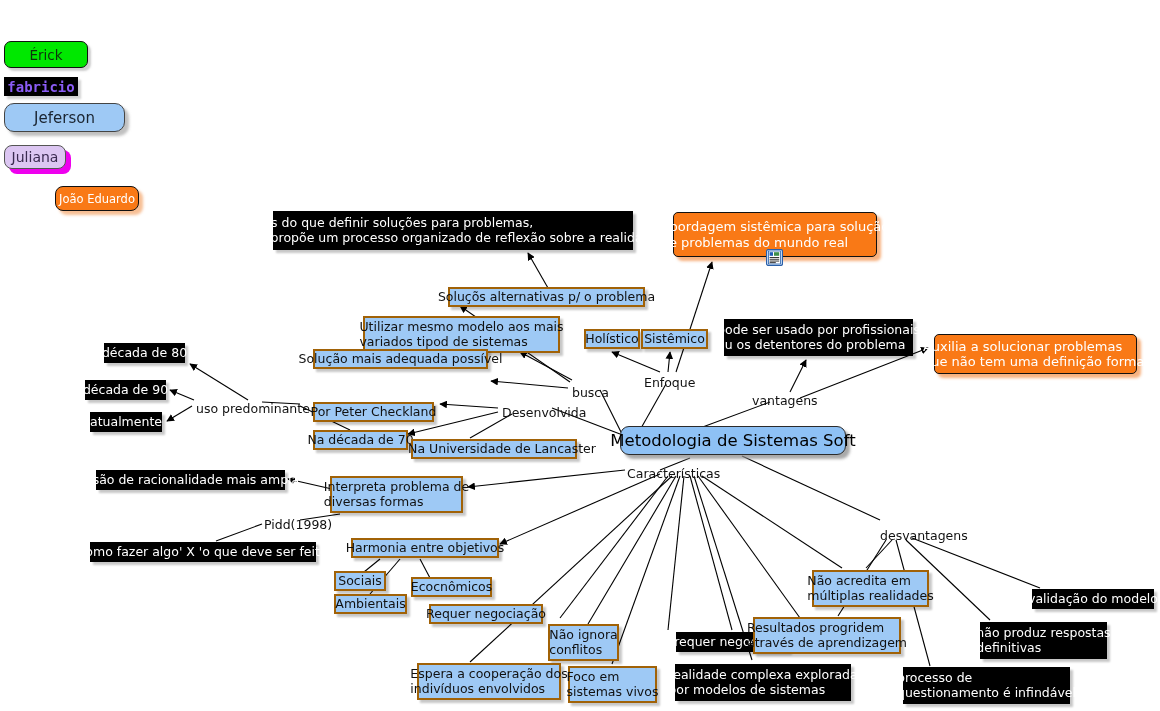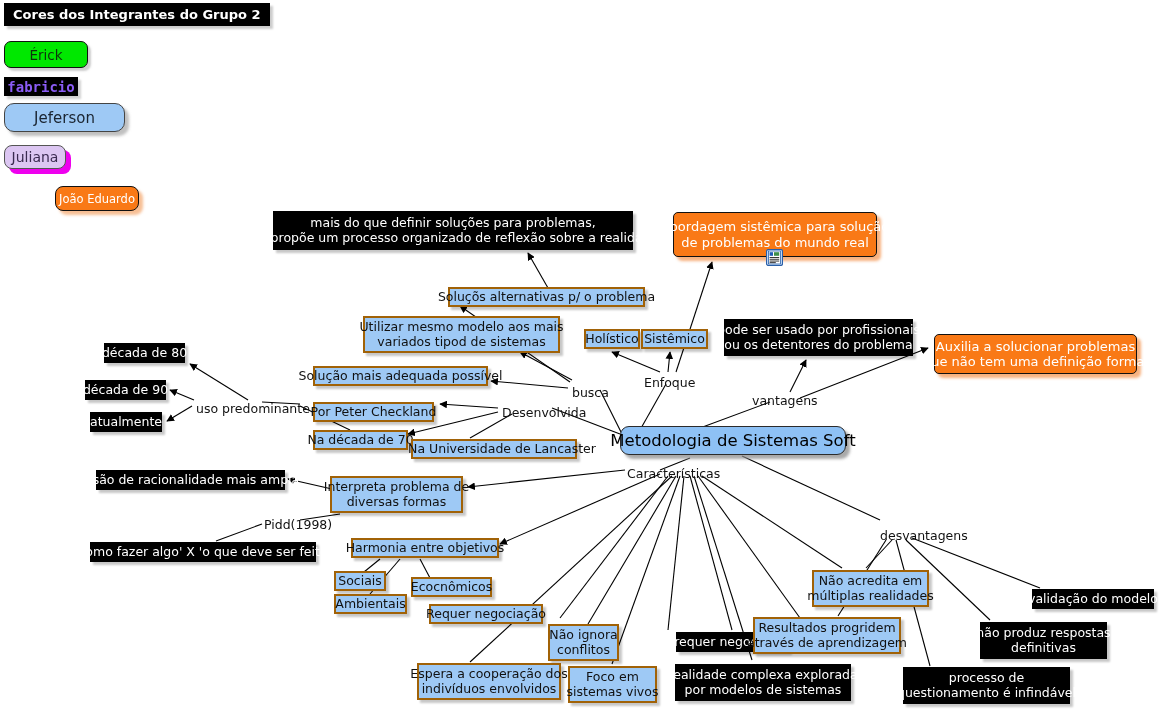--- a/index.html
+++ b/index.html
@@ -23,21 +23,21 @@
     width: 1160px;
     height: 711px;
     pointer-events: none;
   }
   .node {
     position: absolute;
     box-sizing: border-box;
     display: flex;
     align-items: center;
     justify-content: center;
-    text-align: center;
+    text-align: left;
     line-height: 1.18;
     white-space: pre;
     z-index: 5;
   }
   
   .n-black {
     background: #000000;
     color: #ffffff;
     border: 1px solid #000000;
     font-size: 12.5px;
@@ -218,21 +218,20 @@
 
       <path d="M 742 456 L 880 520"></path>
       <path d="M 892 540 L 866 568"></path>
       <path d="M 896 540 L 930 666"></path>
       <path d="M 906 540 L 990 620"></path>
       <path d="M 912 538 L 1040 588"></path>
       <path d="M 886 540 L 838 616"></path>
     </g>
   </svg>
 
-  <div class="legend-title" style="left:4px; top:3px;">Cores dos Integrantes do Grupo 2</div>
 
   <div class="lg lg-erick" style="left:4px; top:41px; width:84px; height:27px;">Érick</div>
   <div class="lg lg-fabricio" style="left:4px; top:77px; width:74px; height:19px;">fabricio</div>
   <div class="lg lg-jeferson" style="left:4px; top:103px; width:121px; height:29px;">Jeferson</div>
   <div class="lg lg-juliana" style="left:4px; top:145px; width:62px; height:24px;">Juliana</div>
   <div class="lg lg-joao" style="left:10px; top:186px; width:84px; height:25px;">João Eduardo</div>
 
   <div id="node-layer">
       <div class="node n-main" style="left: 620px; top: 426px; width: 226px; height: 29px;">Metodologia de Sistemas Soft</div>
       <div class="node n-black" style="left: 273px; top: 211px; width: 360px; height: 39px;">mais do que definir soluções para problemas,
@@ -244,21 +243,21 @@
 variados tipod de sistemas</div>
       <div class="node n-blue" style="left: 584px; top: 329px; width: 56px; height: 20px;">Holístico</div>
       <div class="node n-blue" style="left: 641px; top: 329px; width: 67px; height: 20px;">Sistêmico</div>
       <div class="node n-black" style="left: 724px; top: 319px; width: 189px; height: 37px;">pode ser usado por profissionais
 ou os detentores do problema</div>
       <div class="node n-orange" style="left: 934px; top: 334px; width: 203px; height: 40px;">Auxilia a solucionar problemas
 que não tem uma definição formal</div>
       <div class="node n-black" style="left: 104px; top: 343px; width: 81px; height: 20px;">década de 80</div>
       <div class="node n-black" style="left: 85px; top: 380px; width: 81px; height: 20px;">década de 90</div>
       <div class="node n-black" style="left: 90px; top: 412px; width: 72px; height: 20px;">atualmente</div>
-      <div class="node n-blue" style="left: 313px; top: 349px; width: 175px; height: 20px; margin-top: 17px;">Solução mais adequada possível</div>
+      <div class="node n-blue" style="left: 313px; top: 349px; width: 175px; height: 20px;">Solução mais adequada possível</div>
       <div class="node n-blue" style="left: 313px; top: 402px; width: 121px; height: 20px;">Por Peter Checkland</div>
       <div class="node n-blue" style="left: 313px; top: 430px; width: 95px; height: 20px;">Na década de 70</div>
       <div class="node n-blue" style="left: 411px; top: 439px; width: 166px; height: 20px; padding-left: 23px;">Na Universidade de Lancaster</div>
       <div class="node n-black" style="left: 96px; top: 470px; width: 189px; height: 20px;">visão de racionalidade mais ampla</div>
       <div class="node n-blue" style="left: 330px; top: 476px; width: 133px; height: 37px;">Interpreta problema de
 diversas formas</div>
       <div class="node n-black" style="left: 90px; top: 542px; width: 226px; height: 20px;">'como fazer algo' X 'o que deve ser feito'</div>
       <div class="node n-blue" style="left: 351px; top: 538px; width: 148px; height: 20px;">Harmonia entre objetivos</div>
       <div class="node n-blue" style="left: 334px; top: 571px; width: 52px; height: 20px;">Sociais</div>
       <div class="node n-blue" style="left: 411px; top: 577px; width: 81px; height: 20px;">Ecocnômicos</div>

